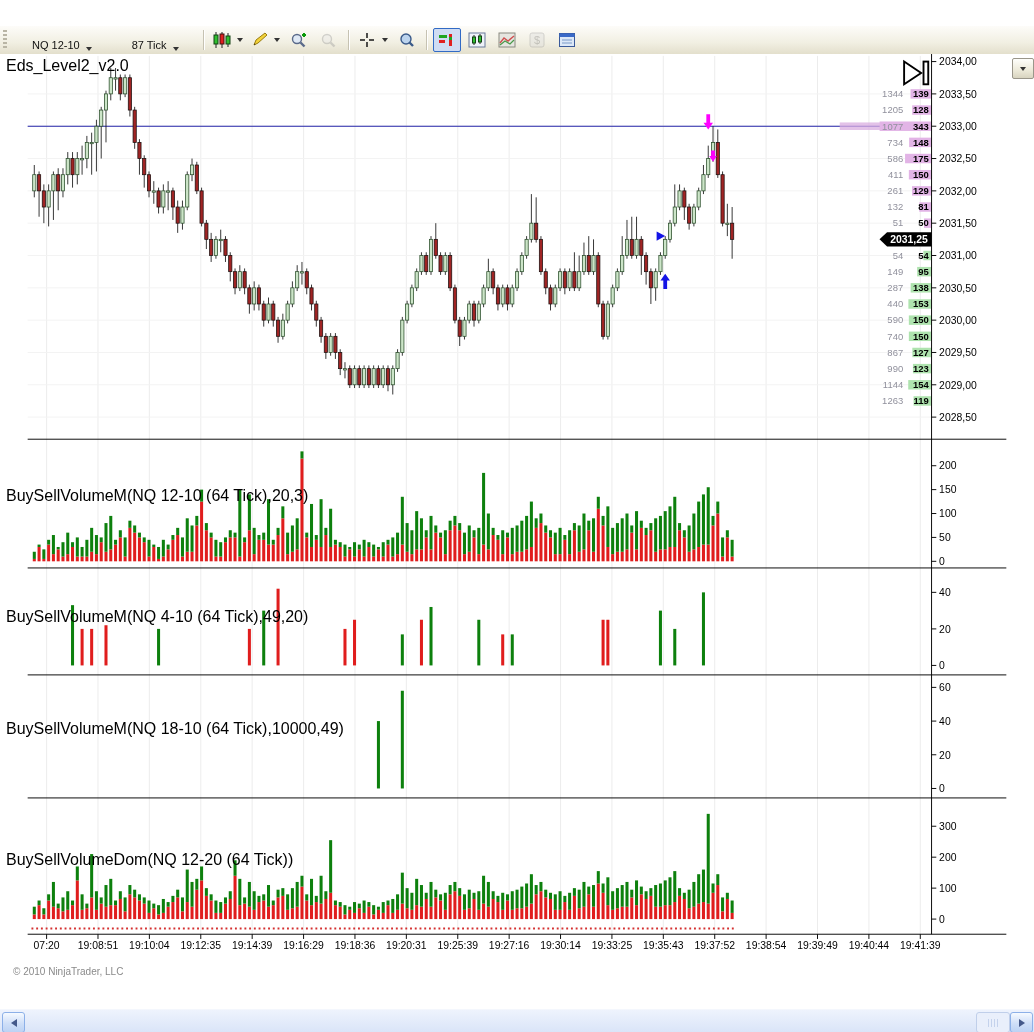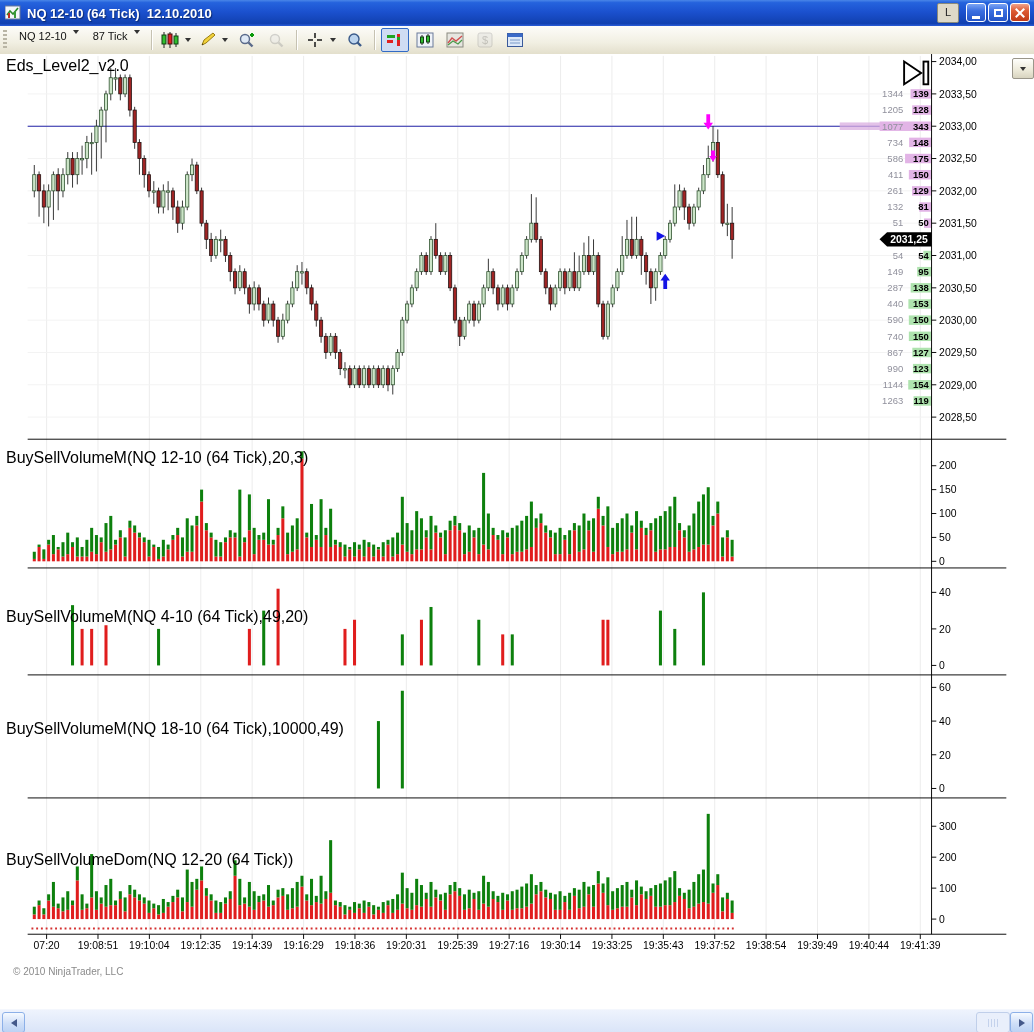--- a/index.html
+++ b/index.html
@@ -23,21 +23,21 @@
   .glyph-max{width:9px;height:8px;border:2px solid #fff;box-sizing:border-box;}
   .glyph-x{position:relative;width:10px;height:10px;}
   .glyph-x:before,.glyph-x:after{content:"";position:absolute;left:4px;top:-1px;width:2px;height:12px;background:#fff;}
   .glyph-x:before{transform:rotate(45deg);}  .glyph-x:after{transform:rotate(-45deg);}
   
   #toolbar{position:absolute;left:0;top:26px;width:1034px;height:28px;
     background:linear-gradient(180deg,#fdfcf9 0%,#f1efe2 60%,#e3dfcc 100%);
     border-bottom:1px solid #c9c5b4;display:flex;align-items:center;}
   #grip{width:4px;height:20px;margin:0 5px 0 3px;
     background:repeating-linear-gradient(180deg,#b9b5a5 0 2px,transparent 2px 4px);}
-  .tb-drop{display:flex;align-items:flex-start;height:21px;padding:0 5px;margin:0 1px;
+  .tb-drop{display:flex;align-items:flex-end;height:21px;padding:0 5px;margin:0 14px;
     font-size:11px;color:#111;border:1px solid transparent;border-radius:2px;}
   .caret{width:0;height:0;border-left:3px solid transparent;border-right:3px solid transparent;
     border-top:4px solid #333;margin-left:6px;}
   .tb-sep{width:1px;height:20px;background:#c6c2b2;border-right:1px solid #fff;margin:0 4px;}
   .tb-btn{display:flex;align-items:center;justify-content:center;height:22px;min-width:22px;
     padding:0 2px;margin:0 1px;border:1px solid transparent;border-radius:2px;}
   .tb-btn.active{border-color:#316ac5;background:#cfdcf3;}
   .tb-btn.disabled{opacity:.4;}
   
   #chart-area{position:absolute;left:0;top:54px;width:1034px;height:955px;background:#fff;}
@@ -57,41 +57,20 @@
   .arr-right{width:0;height:0;border-top:4px solid transparent;border-bottom:4px solid transparent;border-left:6px solid #44598a;}
   #sc-thumb{position:absolute;left:976px;top:2px;width:32px;height:19px;border:1px solid #c0cfea;
     border-radius:3px;background:#e9effb;display:flex;align-items:center;justify-content:center;gap:2px;}
   #sc-thumb i{display:block;width:1px;height:8px;background:#c4d2ec;}
 </style>
 </head>
 <body>
 
 <div id="window">
 
-  <div id="titlebar">
-    <svg id="title-icon" viewBox="0 0 16 16">
-      <rect x="0" y="1" width="15" height="13" fill="#f4f6fa" stroke="#6a7a9a"></rect>
-      <polyline points="2,10 5,6 8,9 13,3" fill="none" stroke="#2a8a2a" stroke-width="1.6"></polyline>
-      <rect x="3" y="8" width="2" height="5" fill="#c03020"></rect>
-      <rect x="9" y="6" width="2" height="7" fill="#3a9a3a"></rect>
-    </svg>
-    <span id="title-text">NQ 12-10 (64 Tick)  12.10.2010</span>
-    <div id="title-controls">
-      <div id="link-btn">L</div>
-      <div class="tc-btn tc-blue">
-          <div class="glyph-min"></div>
-        </div>
-      <div class="tc-btn tc-blue">
-          <div class="glyph-max"></div>
-        </div>
-      <div class="tc-btn tc-red">
-          <div class="glyph-x"></div>
-        </div>
-    </div>
-  </div>
 
   <div id="toolbar">
     <div id="grip"></div>
     <div class="tb-drop">
       <span>NQ 12-10</span>
       <span class="caret"></span>
     </div>
     <div class="tb-drop">
       <span>87 Tick</span>
       <span class="caret"></span>
@@ -1286,21 +1265,21 @@
         <line x1="780.1999999999999" y1="984" x2="780.1999999999999" y2="989" stroke="#000"></line>
         <text x="780.1999999999999" y="1000" font-size="11" font-family="Liberation Sans, sans-serif" fill="#000" text-anchor="middle">19:38:54</text>
         <line x1="834.5" y1="984" x2="834.5" y2="989" stroke="#000"></line>
         <text x="834.5" y="1000" font-size="11" font-family="Liberation Sans, sans-serif" fill="#000" text-anchor="middle">19:39:49</text>
         <line x1="888.8" y1="984" x2="888.8" y2="989" stroke="#000"></line>
         <text x="888.8" y="1000" font-size="11" font-family="Liberation Sans, sans-serif" fill="#000" text-anchor="middle">19:40:44</text>
         <line x1="943.0999999999999" y1="984" x2="943.0999999999999" y2="989" stroke="#000"></line>
         <text x="943.0999999999999" y="1000" font-size="11" font-family="Liberation Sans, sans-serif" fill="#000" text-anchor="middle">19:41:39</text>
       </svg>
     <div class="panel-label" style="top:3px">Eds_Level2_v2.0</div>
-    <div class="panel-label" style="top:395px">BuySellVolumeM(NQ 12-10 (64 Tick),20,3)</div>
+    <div class="panel-label" style="top:433px">BuySellVolumeM(NQ 12-10 (64 Tick),20,3)</div>
     <div class="panel-label" style="top:554px">BuySellVolumeM(NQ 4-10 (64 Tick),49,20)</div>
     <div class="panel-label" style="top:666px">BuySellVolumeM(NQ 18-10 (64 Tick),10000,49)</div>
     <div class="panel-label" style="top:797px">BuySellVolumeDom(NQ 12-20 (64 Tick))</div>
     <div id="copyright">© 2010 NinjaTrader, LLC</div>
     <div id="axis-drop-btn">
       <span class="caret" style="margin-left:0"></span>
     </div>
   </div>
 
   <div id="hscroll">

